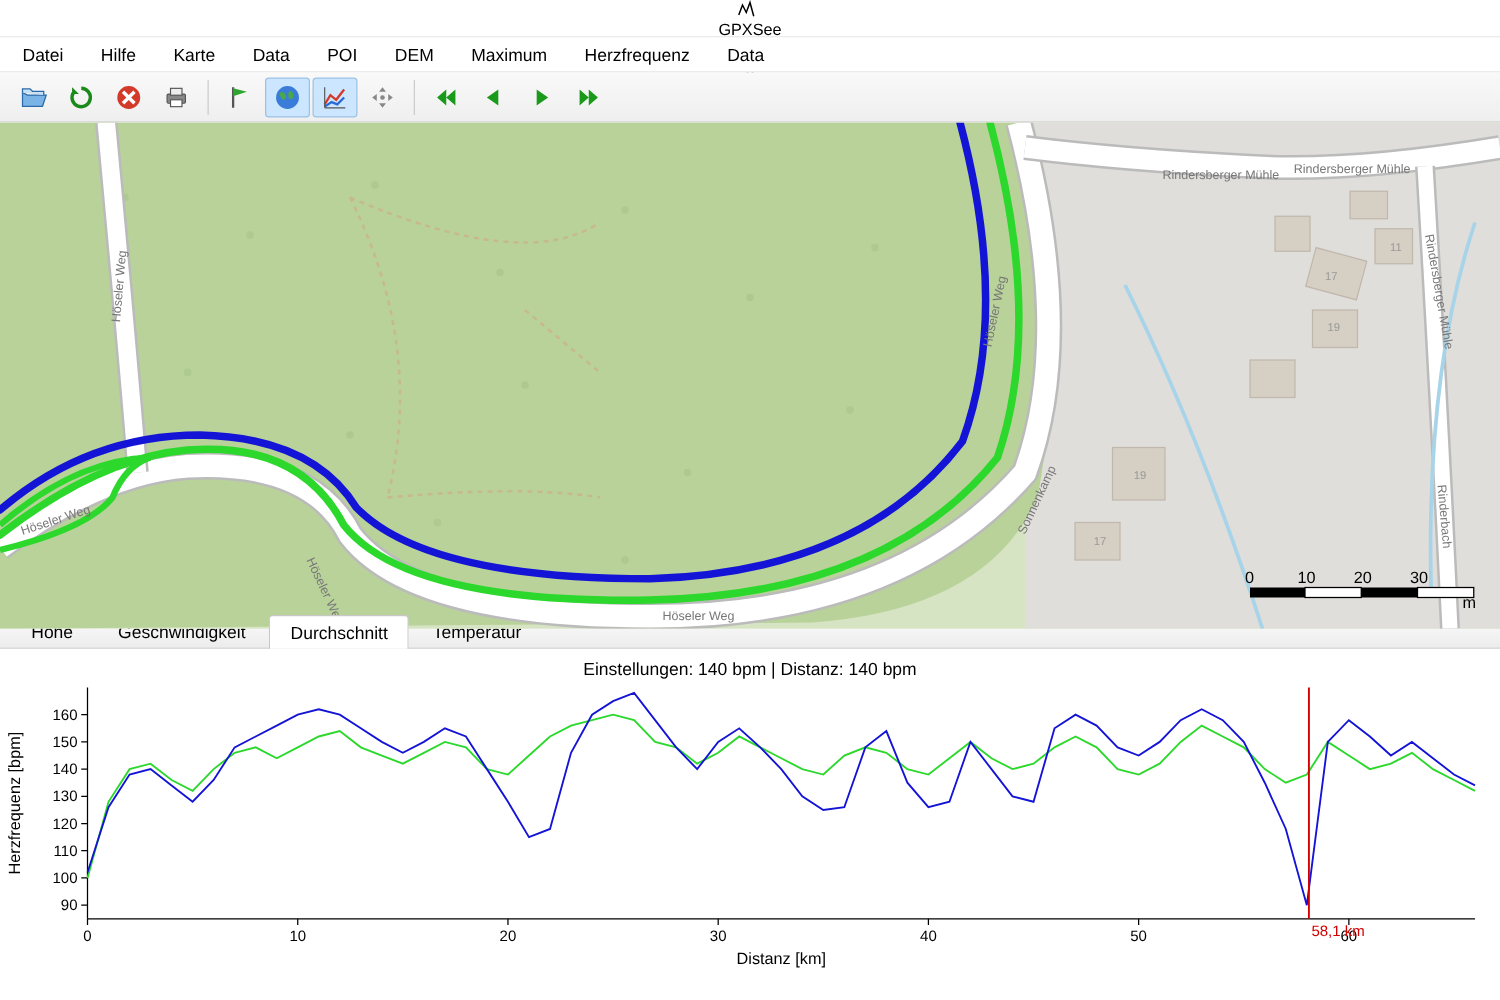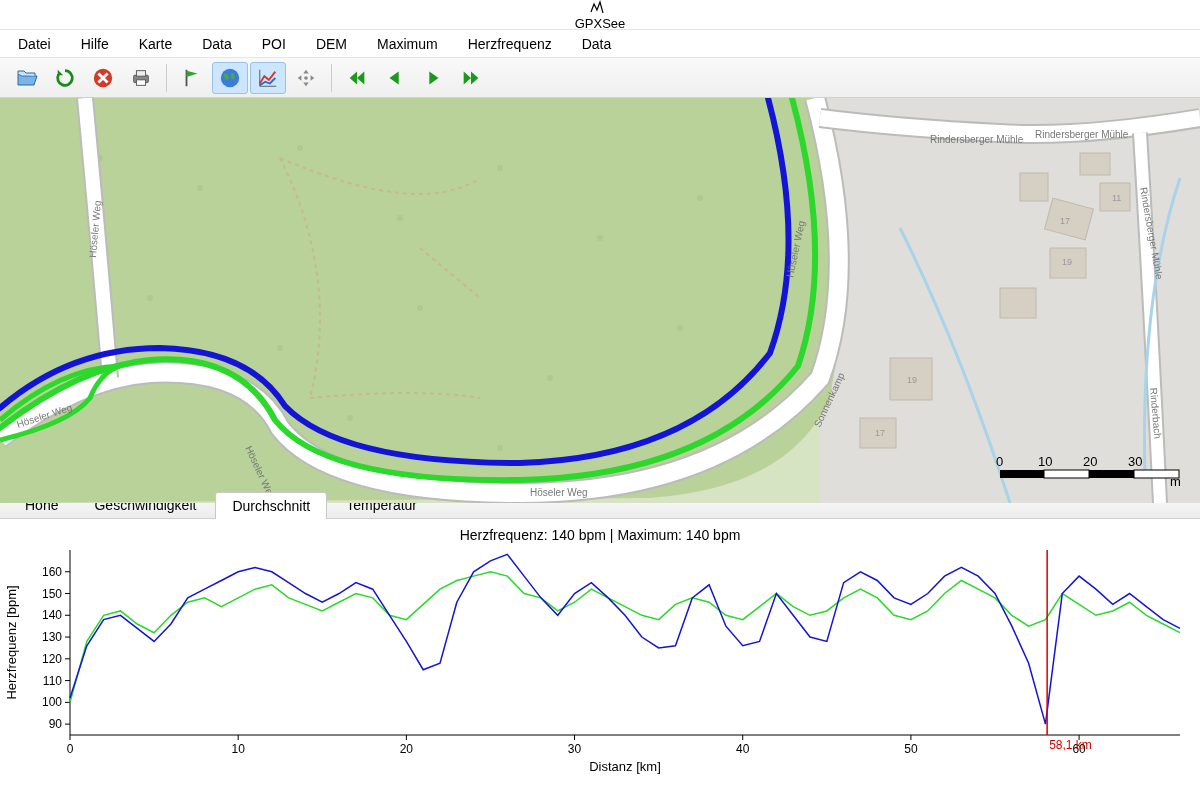--- a/index.html
+++ b/index.html
@@ -242,24 +242,24 @@
 </div>
 
 <div class="tabs">
   <div class="tab">Höhe</div>
   <div class="tab">Geschwindigkeit</div>
   <div class="tab active">Durchschnitt</div>
   <div class="tab">Temperatur</div>
 </div>
 
 <div class="stats">
-  <span>Herzfrequenz:</span>
+  <span>Einstellungen:</span>
   <span>140 bpm</span>
   <span> | </span>
-  <span>Maximum:</span>
+  <span>Distanz:</span>
   <span>140 bpm</span>
 </div>
 
 <div class="chart-pane">
   <svg class="chart-svg" viewBox="0 0 1200 230">
     <g id="chart-g">
         <line x1="70" y1="5" x2="70" y2="190" stroke="#000"></line>
         <line x1="70" y1="190" x2="1180" y2="190" stroke="#000"></line>
         <line x1="65" y1="179.11764705882354" x2="70" y2="179.11764705882354" stroke="#000"></line>
         <text x="62" y="183.11764705882354" text-anchor="end" font-size="12">90</text>

